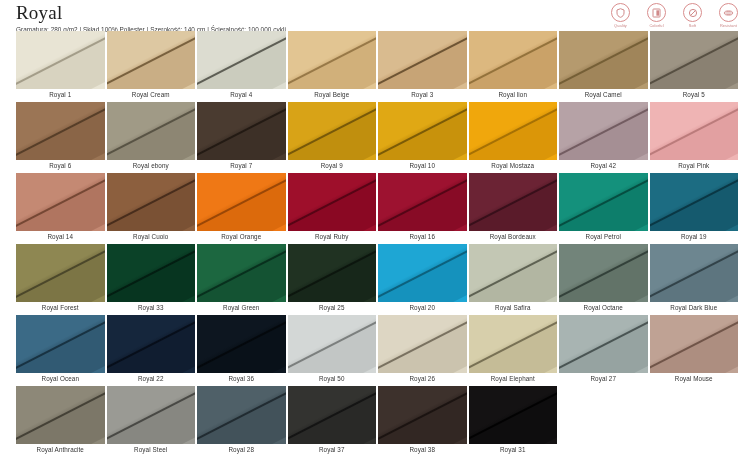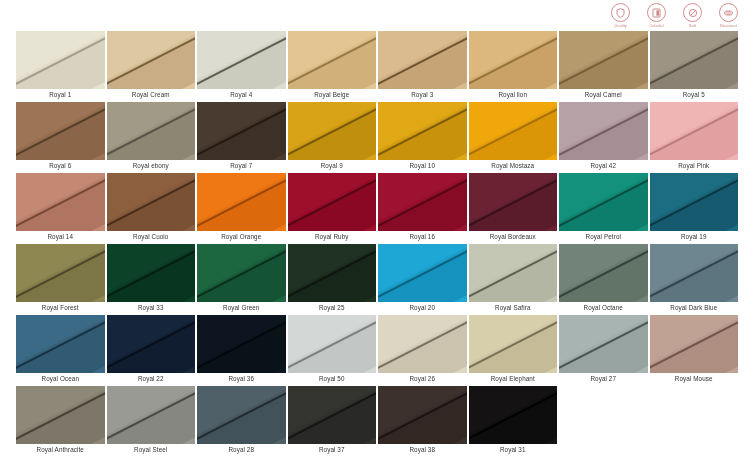--- a/index.html
+++ b/index.html
@@ -62,20 +62,24 @@
     font-size:6.3px;line-height:12px;height:12px;
     text-align:center;color:#333;
     letter-spacing:.1px;white-space:nowrap;overflow:hidden;
   }
 </style>
 </head>
 <body>
 
 <div class="page">
 
+  <div class="header">
+    <div class="title">Royal</div>
+    <div class="subtitle">Gramatura: 280 g/m2 | Skład 100% Poliester | Szerokość: 140 cm | Ścieralność: 100 000 cykli</div>
+  </div>
 
   <div class="badges">
       <div class="badge">
         <div class="badge-ring">
           <svg width="9" height="10" viewBox="0 0 9 10">
             <path d="M4.5 .7 L8 2 V5 C8 7.3 6.4 8.7 4.5 9.3 C2.6 8.7 1 7.3 1 5 V2 Z" fill="none" stroke="#d08a8a" stroke-width="1"></path>
           </svg>
         </div>
         <div class="badge-label">Quality</div>
       </div>

